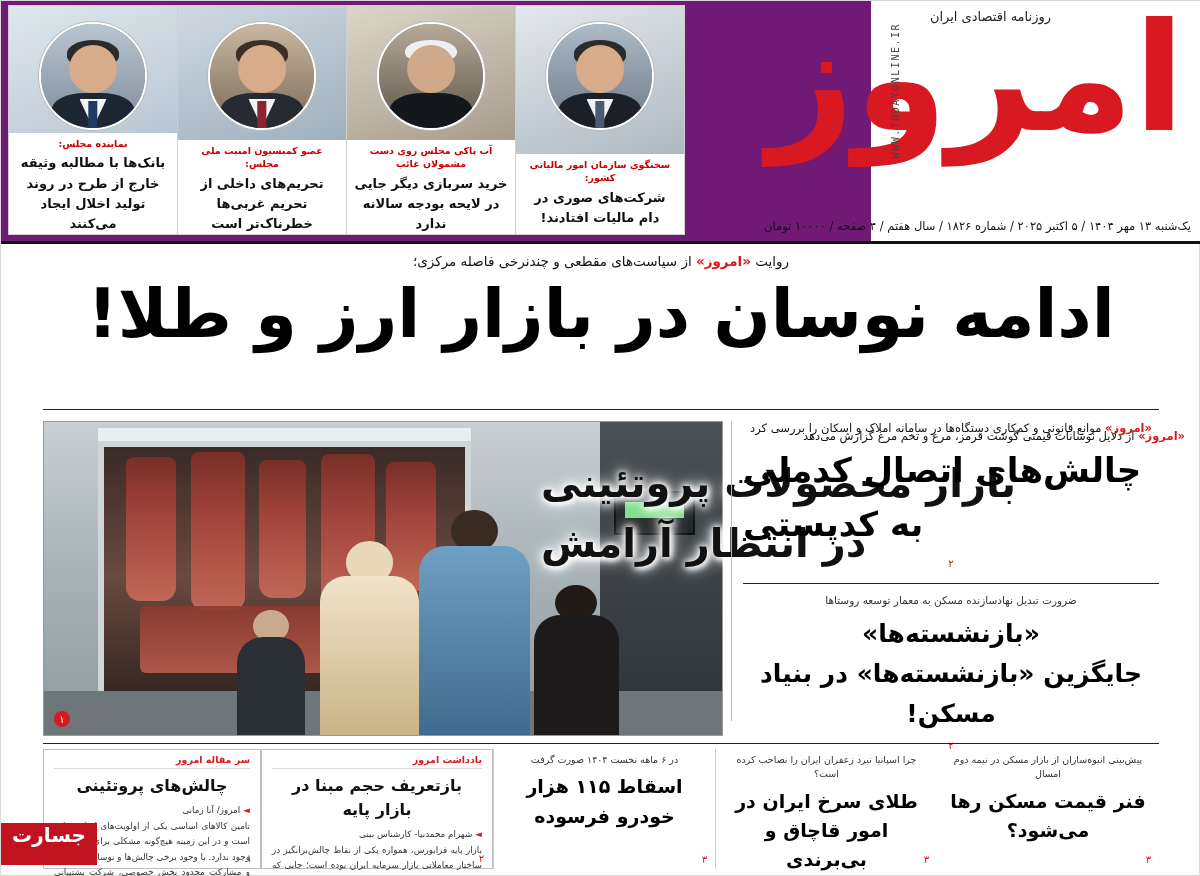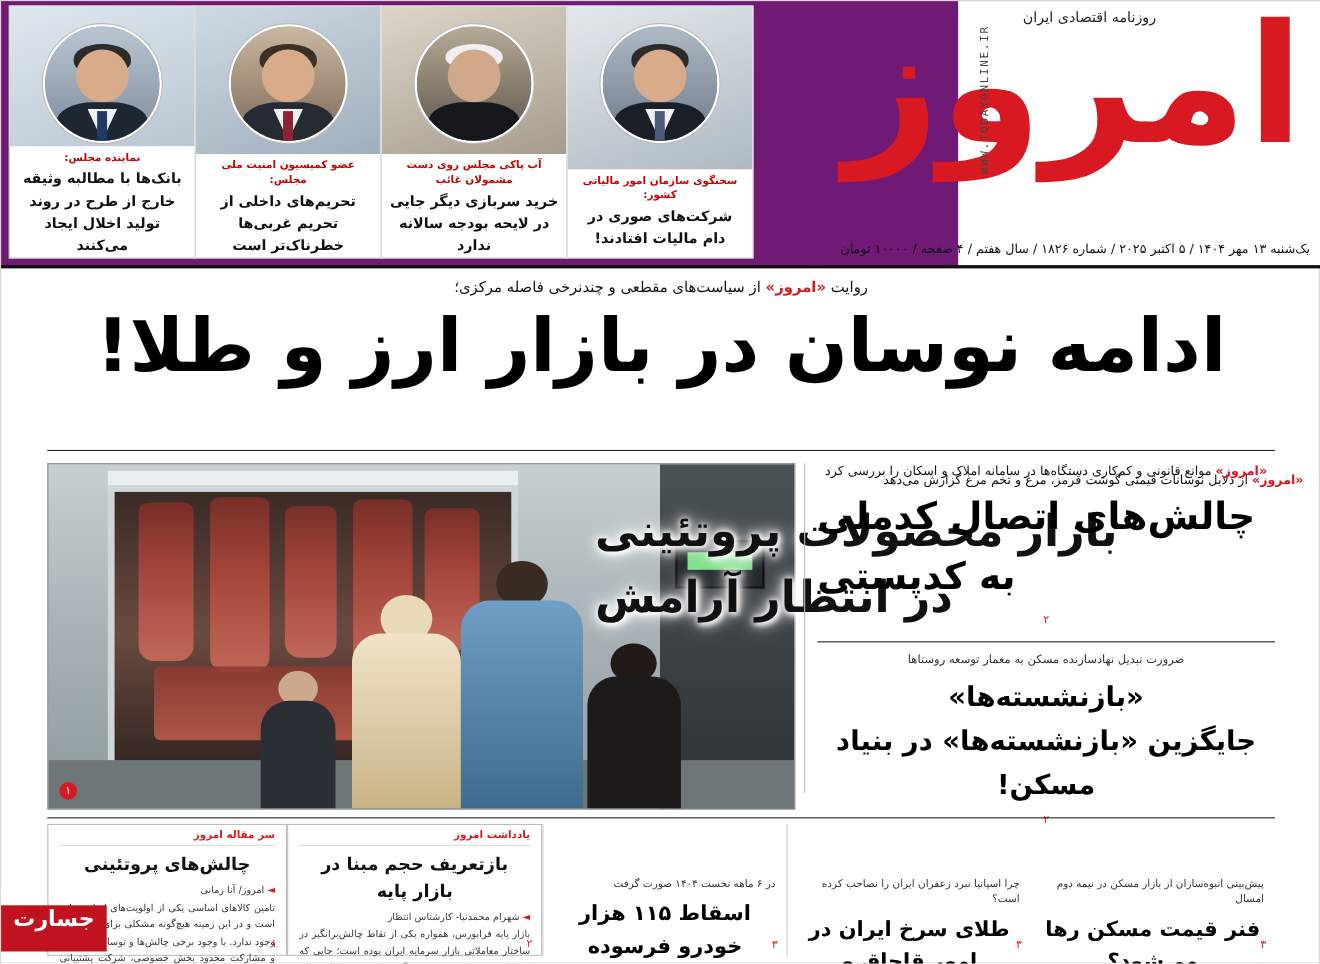--- a/index.html
+++ b/index.html
@@ -256,21 +256,21 @@
     display: flex; flex-direction: row-reverse;
   }
   .bcell {
     border-left: 1px solid #ccc;
     padding: 4px 10px 0 10px;
     direction: rtl;
     position: relative;
   }
   .bcell:last-child { border-left: none; }
   .bcell .eyebrow {
-    font-size: 9.5px; color: #333; line-height: 1.5; margin-top: 44px;
+    font-size: 9.5px; color: #333; text-align: center; line-height: 1.5;
   }
   .bcell .bhead {
     font-size: 19px; font-weight: bold; color: #000;
     text-align: center; line-height: 1.55; margin-top: 5px;
   }
   .bcell .redmark { position: absolute; right: 8px; bottom: 4px; color:#d81921; font-size:10px;}
   .bcell.boxed {
     border: 1px solid #bdbdbd;
     background: #fff;
   }
@@ -474,21 +474,21 @@
       </div>
       <div class="bbody">تامین کالاهای اساسی یکی از اولویت‌های اصلی دولت است و در این زمینه هیچ‌گونه مشکلی برای مال جاری وجود ندارد. با وجود برخی چالش‌ها و نوسانات در بازار و مشارکت محدود بخش خصوصی، شرکت پشتیبانی امور دام کشور...</div>
       <div class="redmark">۱</div>
     </div>
 
     <div class="bcell boxed" style="width:232px">
       <div class="sec-label">یادداشت امروز</div>
       <div class="bhead-sm">بازتعریف حجم مبنا در بازار پایه</div>
       <div class="bbody">
         <span class="bullet-red">◄</span>
-        <span>شهرام محمدنیا- کارشناس انتظار</span>
+        <span>شهرام محمدنیا- کارشناس بینی</span>
       </div>
       <div class="bbody">بازار پایه فرابورس، همواره یکی از نقاط چالش‌برانگیز در ساختار معاملاتی بازار سرمایه ایران بوده است؛ جایی که نوسانات غیرواقعی، نقدشوندگی پایین و فاصله میان ارزش واقعی و قیمت معاملاتی، تصمیم‌گیری را برای...</div>
       <div class="redmark">۲</div>
     </div>
 
     <div class="bcell" style="width:222px">
       <div class="eyebrow">در ۶ ماهه نخست ۱۴۰۴ صورت گرفت</div>
       <div class="bhead">اسقاط ۱۱۵ هزار خودرو فرسوده</div>
       <div class="redmark">۳</div>
     </div>

